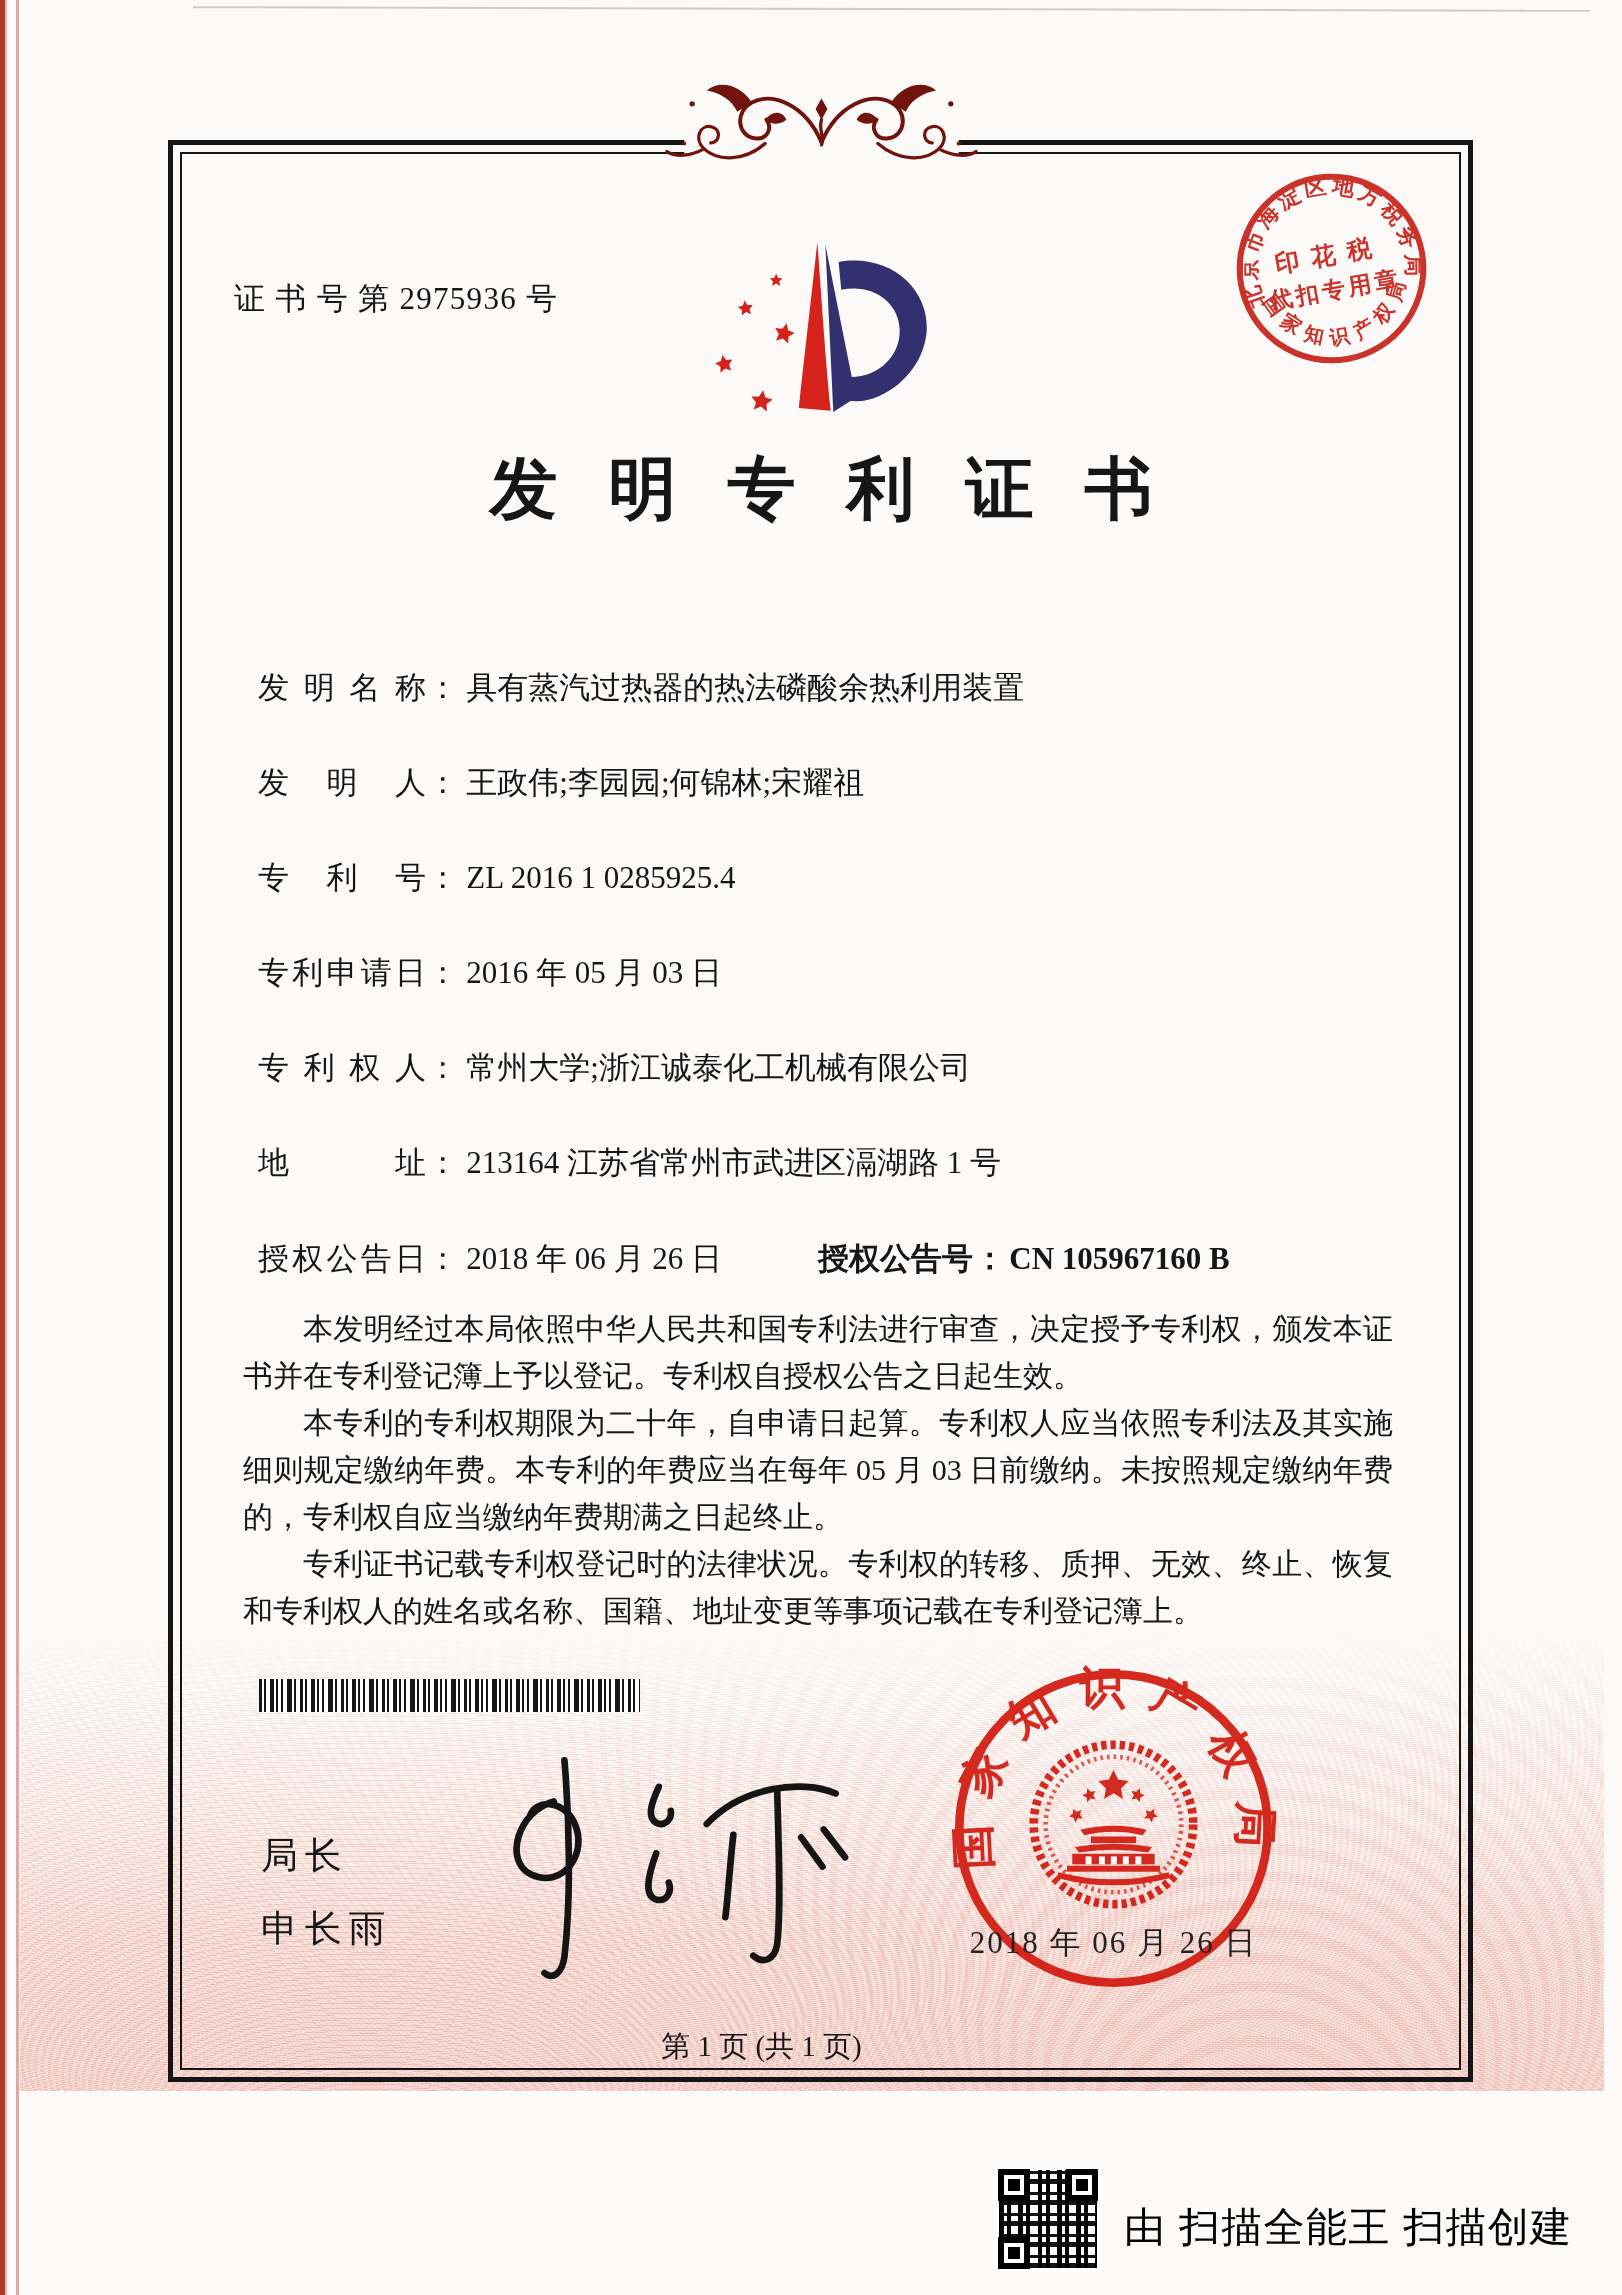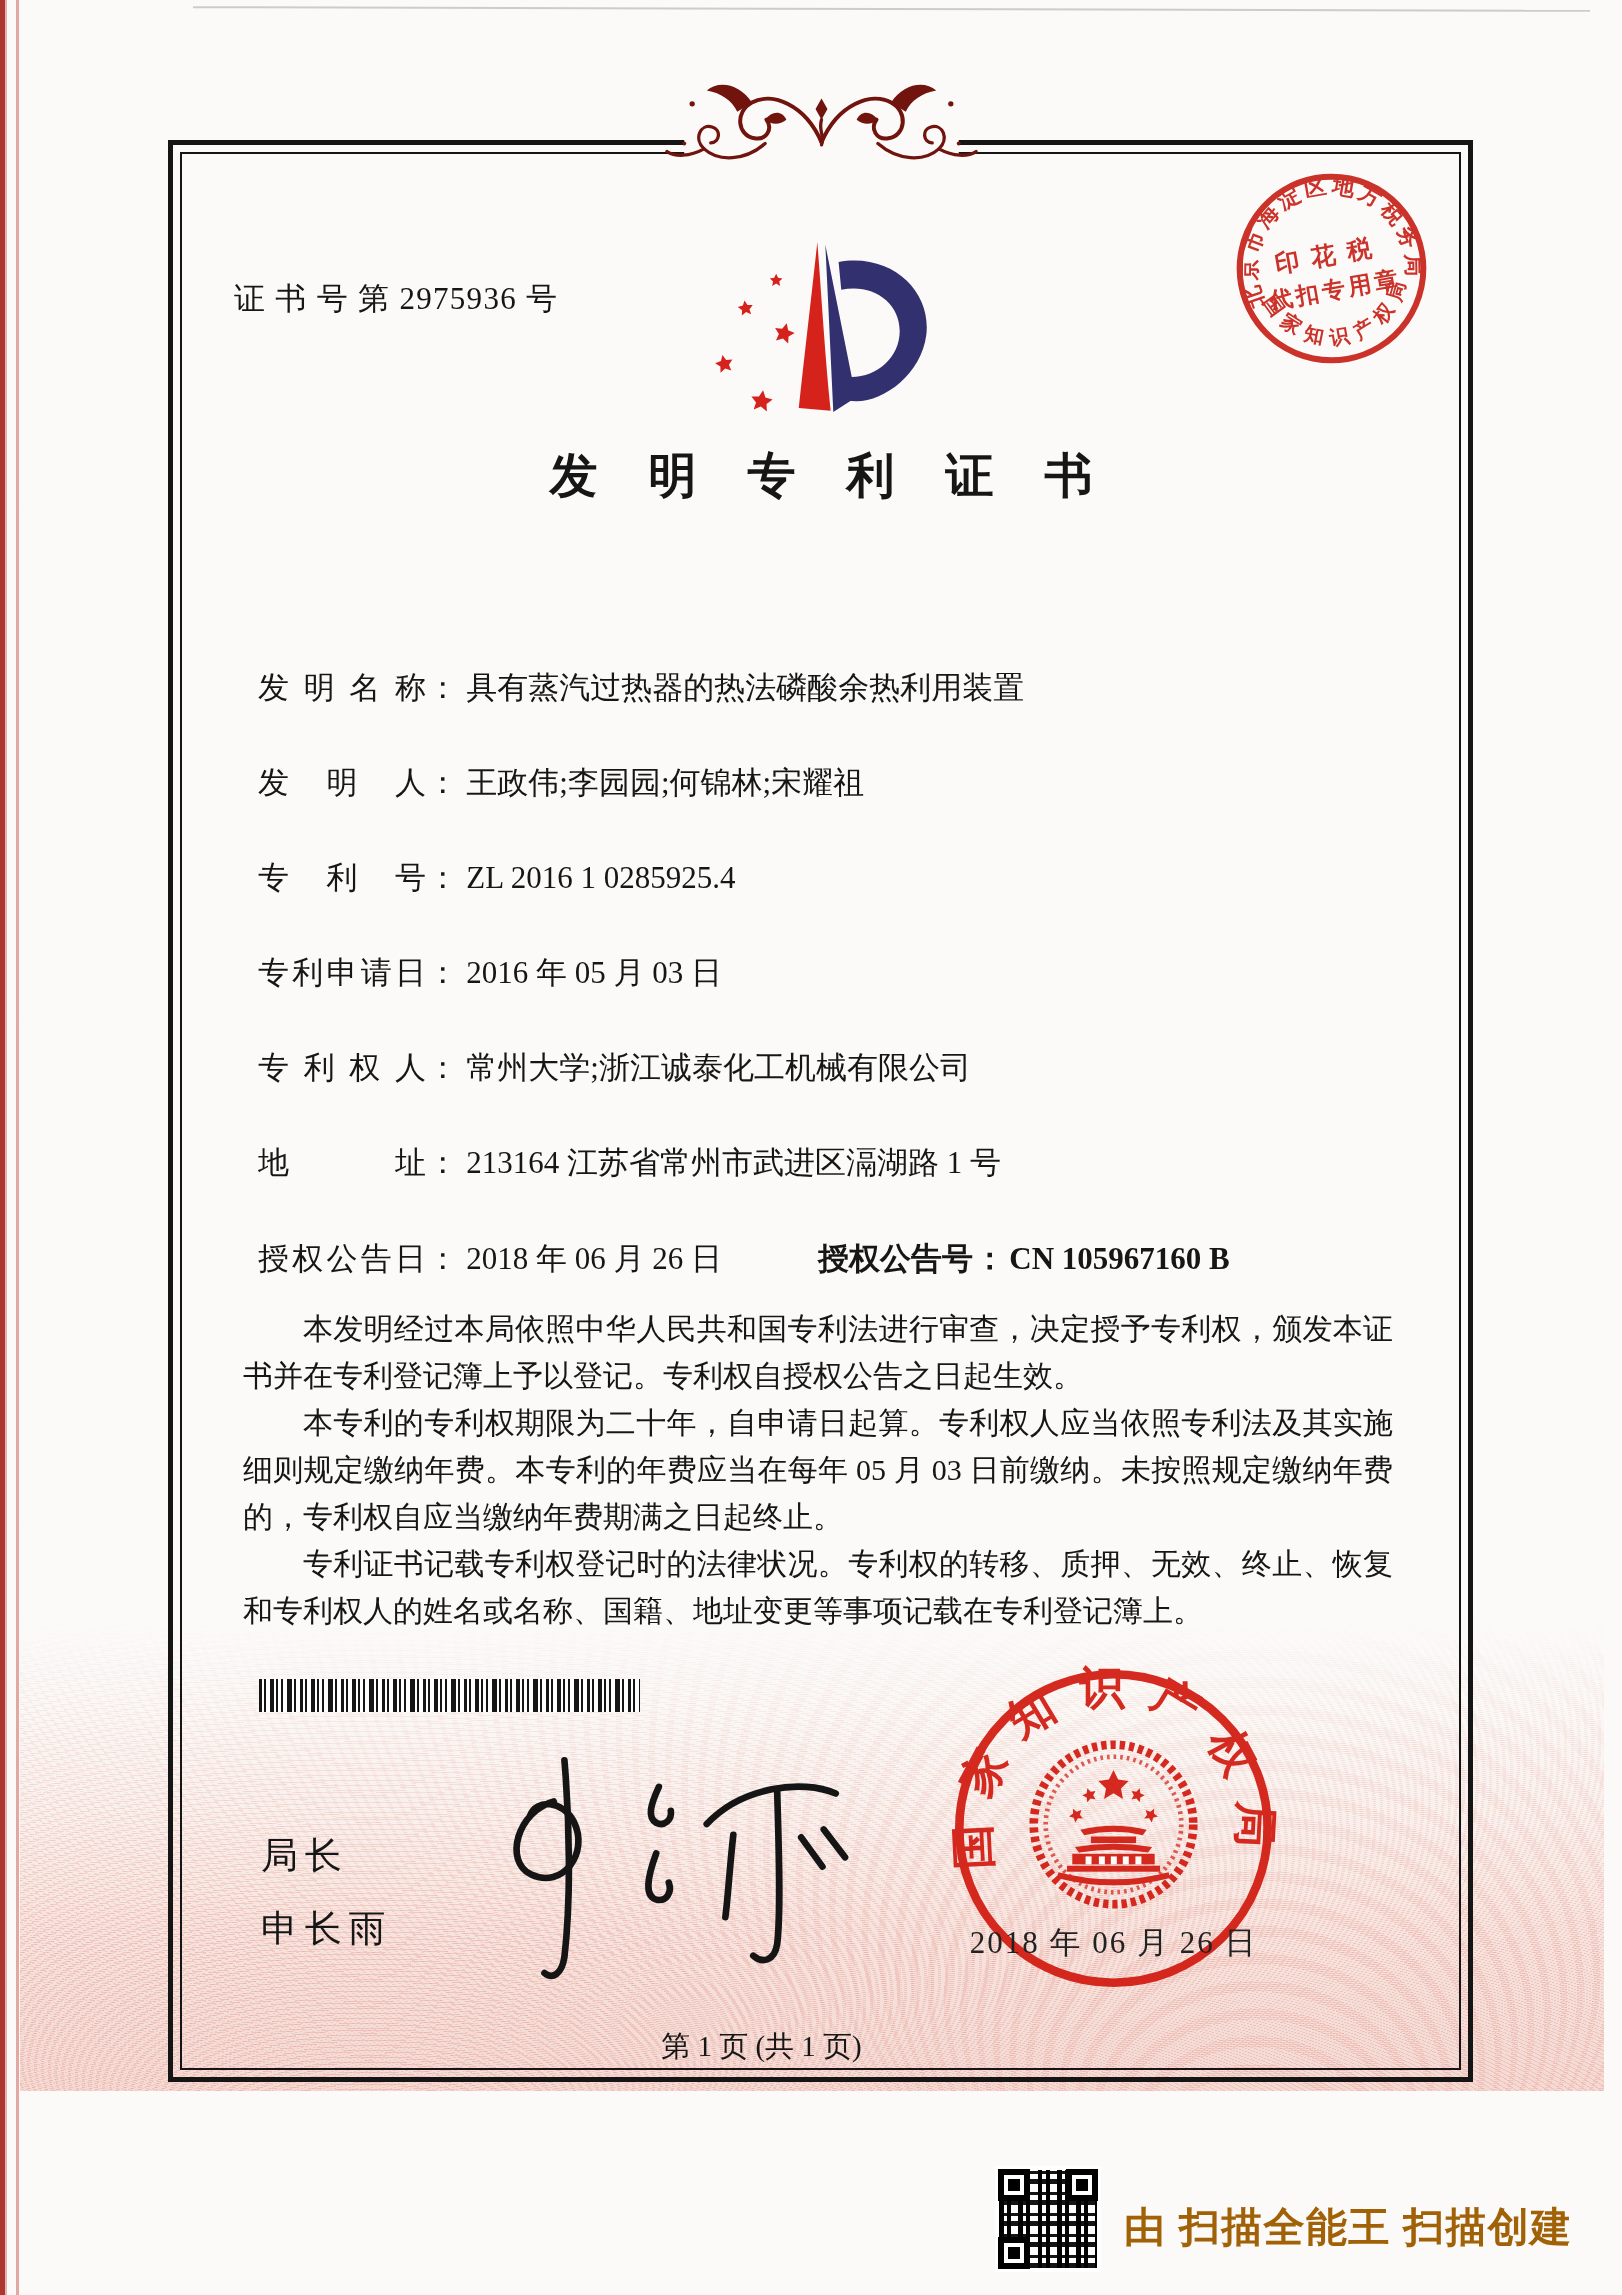--- a/index.html
+++ b/index.html
@@ -31,21 +31,21 @@
     mask-image:linear-gradient(180deg,rgba(0,0,0,0) 0,rgba(0,0,0,.55) 30%,#000 70%);}
   
   .frame{position:absolute;left:168px;top:140px;width:1295px;height:1932px;border:5.3px solid #151515;z-index:2;}
   .frame::after{content:"";position:absolute;inset:6.7px;border:2px solid #151515;}
   .ornament{position:absolute;left:665px;top:64px;z-index:3;}
   
   .cert-no{position:absolute;left:234px;top:278px;font-size:31px;letter-spacing:1.3px;z-index:4;}
   .logo{position:absolute;left:707px;top:234px;z-index:4;}
   .tax-stamp{position:absolute;left:1233px;top:170px;z-index:5;opacity:.88;transform:rotate(-10deg);}
   .title{position:absolute;left:222px;top:444px;width:1198px;margin:0;text-align:center;
-    font-size:48px;font-weight:700;letter-spacing:51px;text-indent:51px;z-index:4;}
+    font-size:68px;font-weight:700;letter-spacing:51px;text-indent:51px;z-index:4;}
   
   .row{position:absolute;left:258px;width:1171px;font-size:31px;white-space:nowrap;z-index:4;}
   .row .lab{display:inline-block;width:168px;text-align:justify;text-align-last:justify;vertical-align:bottom;}
   .row .colon{display:inline-block;margin:0 4px 0 1.3px;}
   .row .val{display:inline-block;margin-left:4px;}
   .row .grant{position:absolute;left:560px;top:0;white-space:nowrap;font-weight:bold;}
   
   .body-text{position:absolute;left:243px;top:1305px;width:1150px;font-size:30px;line-height:47px;
     text-align:justify;z-index:4;}
   .body-text p{margin:0;text-indent:2em;}
@@ -67,22 +67,22 @@
   .footer{position:absolute;left:562px;top:2027px;width:399px;text-align:center;font-size:29px;z-index:4;}
   
   .qr{position:absolute;left:995px;top:2166px;width:106px;height:106px;background:#fff;z-index:4;}
   .qr .noise{position:absolute;inset:4px;
     background:
       repeating-linear-gradient(0deg, rgba(0,0,0,.92) 0 5.3px, transparent 5.3px 10px, rgba(0,0,0,.92) 10px 12.6px, transparent 12.6px 21px),
       repeating-linear-gradient(90deg, #000 0 4.7px, #fff 4.7px 8px, #000 8px 12px, #fff 12px 19.3px);}
   .qr .f{position:absolute;width:20px;height:20px;border:6px solid #000;background:#fff;}
   .qr .f::after{content:"";position:absolute;inset:4px;background:#000;}
   .qr .f.tl{left:2.7px;top:2.7px;} .qr .f.tr{right:2.7px;top:2.7px;} .qr .f.bl{left:2.7px;bottom:2.7px;}
-  .scan-note{position:absolute;left:1124px;top:2200px;font-size:41px;letter-spacing:1.3px;color:#a16207;
-    font-family:"Liberation Sans","DejaVu Sans",sans-serif;font-weight:700;white-space:nowrap;z-index:4;}
+  .scan-note{position:absolute;left:1124px;top:2200px;font-size:41px;letter-spacing:1.3px;color:#000000;
+    font-family:"Liberation Sans","DejaVu Sans",sans-serif;font-weight:400;white-space:nowrap;z-index:4;}
   
   .red-f{fill:var(--seal-red);} .red-s{stroke:var(--seal-red);fill:none;}
   .stamp-f{fill:var(--stamp-red);} .stamp-s{stroke:var(--stamp-red);fill:none;}
   .orn-s{stroke:var(--ornament);fill:none;stroke-linecap:round;} .orn-f{fill:var(--ornament);}
   .sig{stroke:#151515;fill:none;stroke-width:10;stroke-linecap:round;stroke-linejoin:round;}
   text{font-family:"Liberation Serif","DejaVu Serif",serif;}
 </style>
 </head>
 <body>
 

